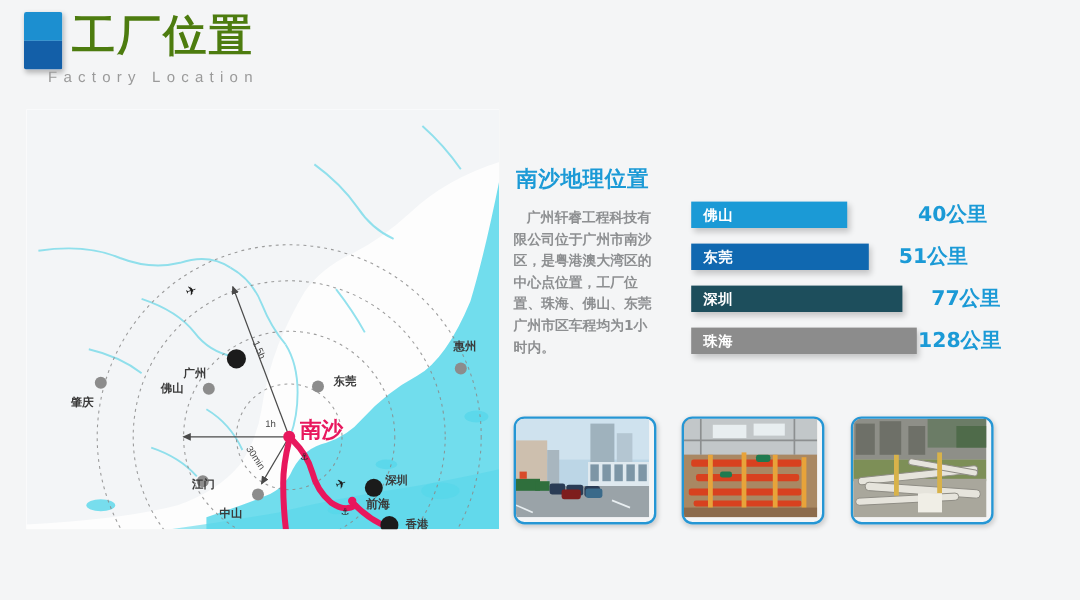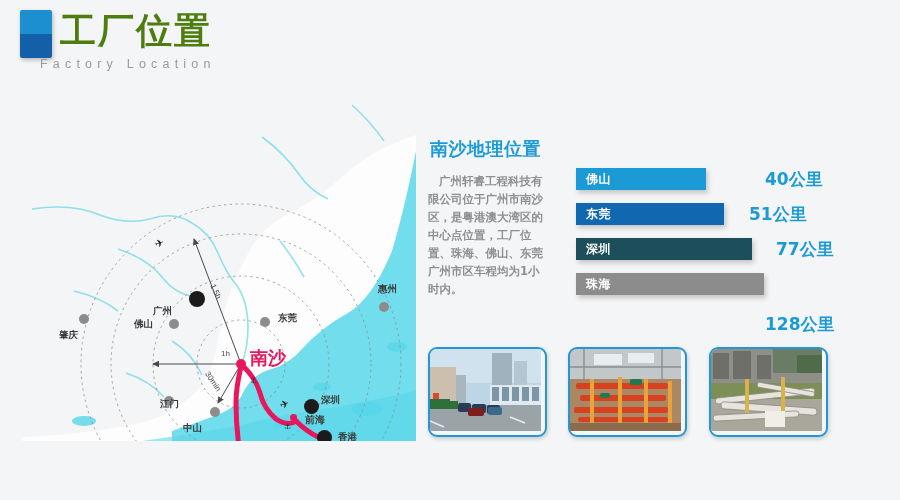--- a/index.html
+++ b/index.html
@@ -196,21 +196,21 @@
 
   <div class="bar-row">
     <div class="bar" style="width:176px;background:#1d4e5c;"></div>
     <div class="bar-label">深圳</div>
     <div class="bar-value" style="left:200px;">77公里</div>
   </div>
 
   <div class="bar-row">
     <div class="bar" style="width:188px;background:#8c8c8c;"></div>
     <div class="bar-label">珠海</div>
-    <div class="bar-value" style="left:189px;margin-top:40px;">128公里</div>
+    <div class="bar-value" style="left:189px;">128公里</div>
   </div>
 
 </div>
 
 <div class="photo" style="left:428px;">
   <svg width="111" height="82" viewBox="0 0 111 82">
     <rect width="111" height="82" fill="#bcd6e6"></rect>
     <rect y="0" width="111" height="34" fill="#cfe2ee"></rect>
     <rect x="62" y="4" width="20" height="34" fill="#9fb2bd"></rect>
     <rect x="84" y="12" width="13" height="26" fill="#b4c6d2"></rect>

